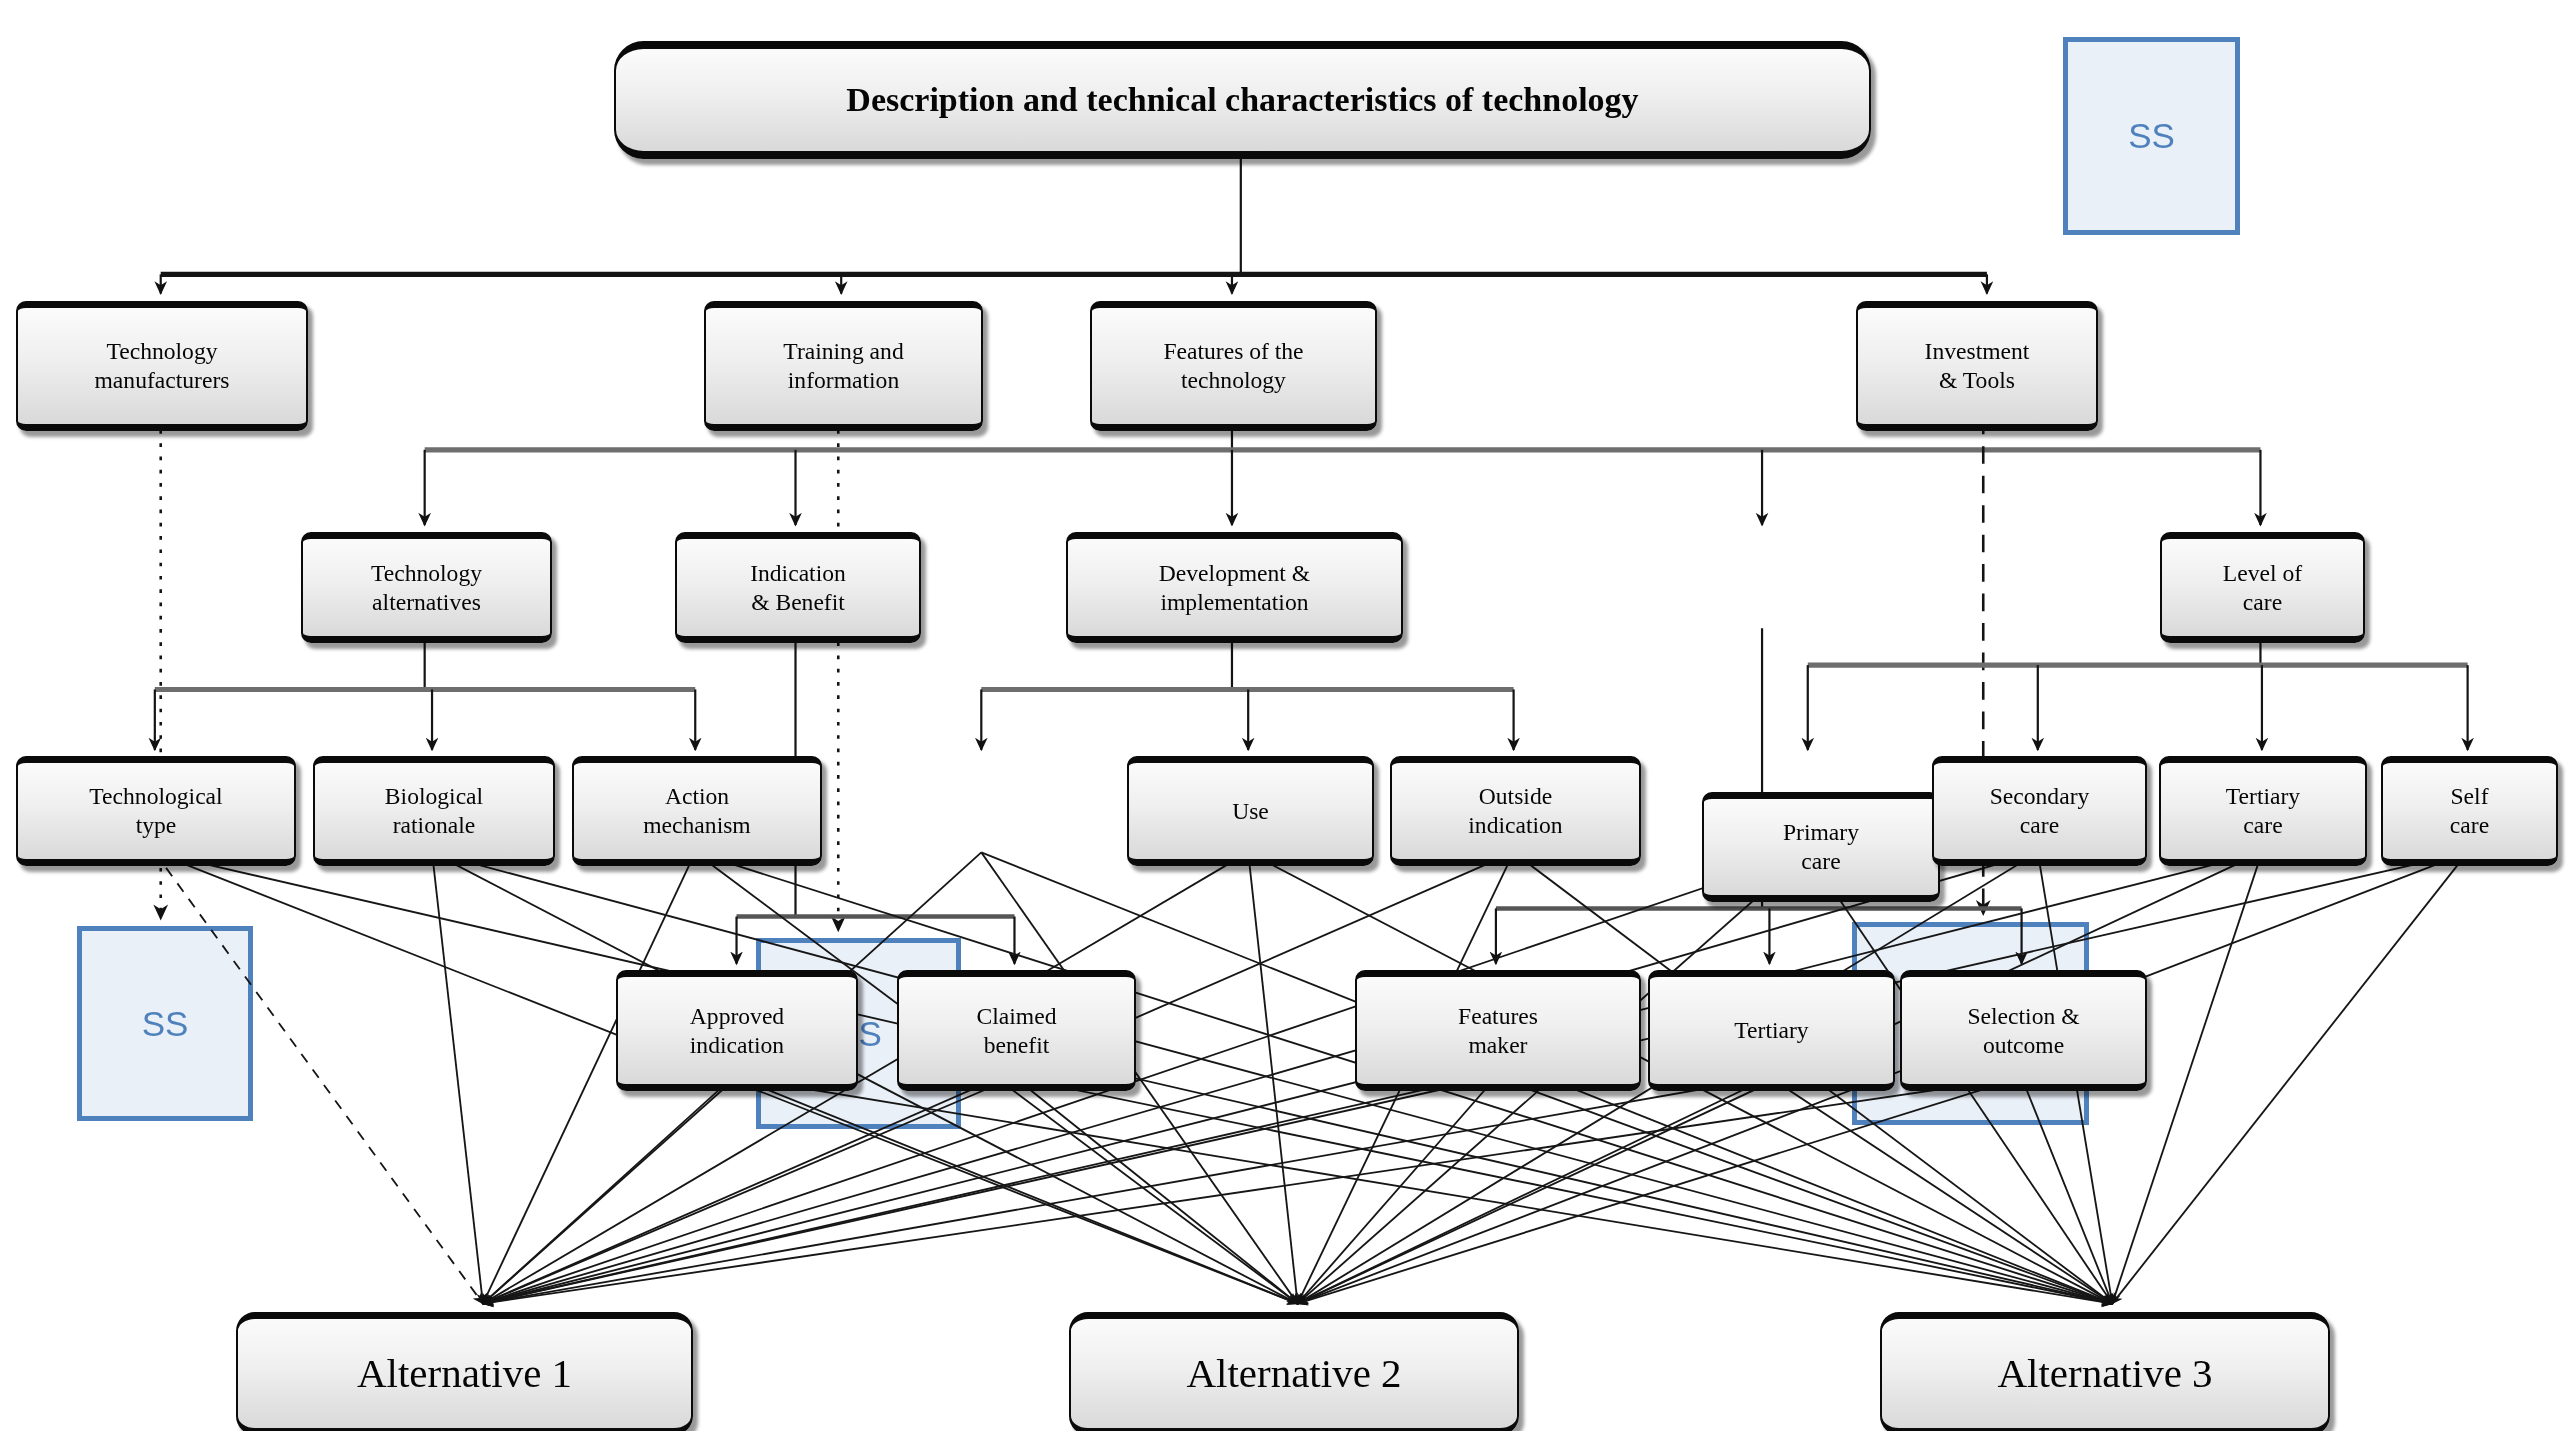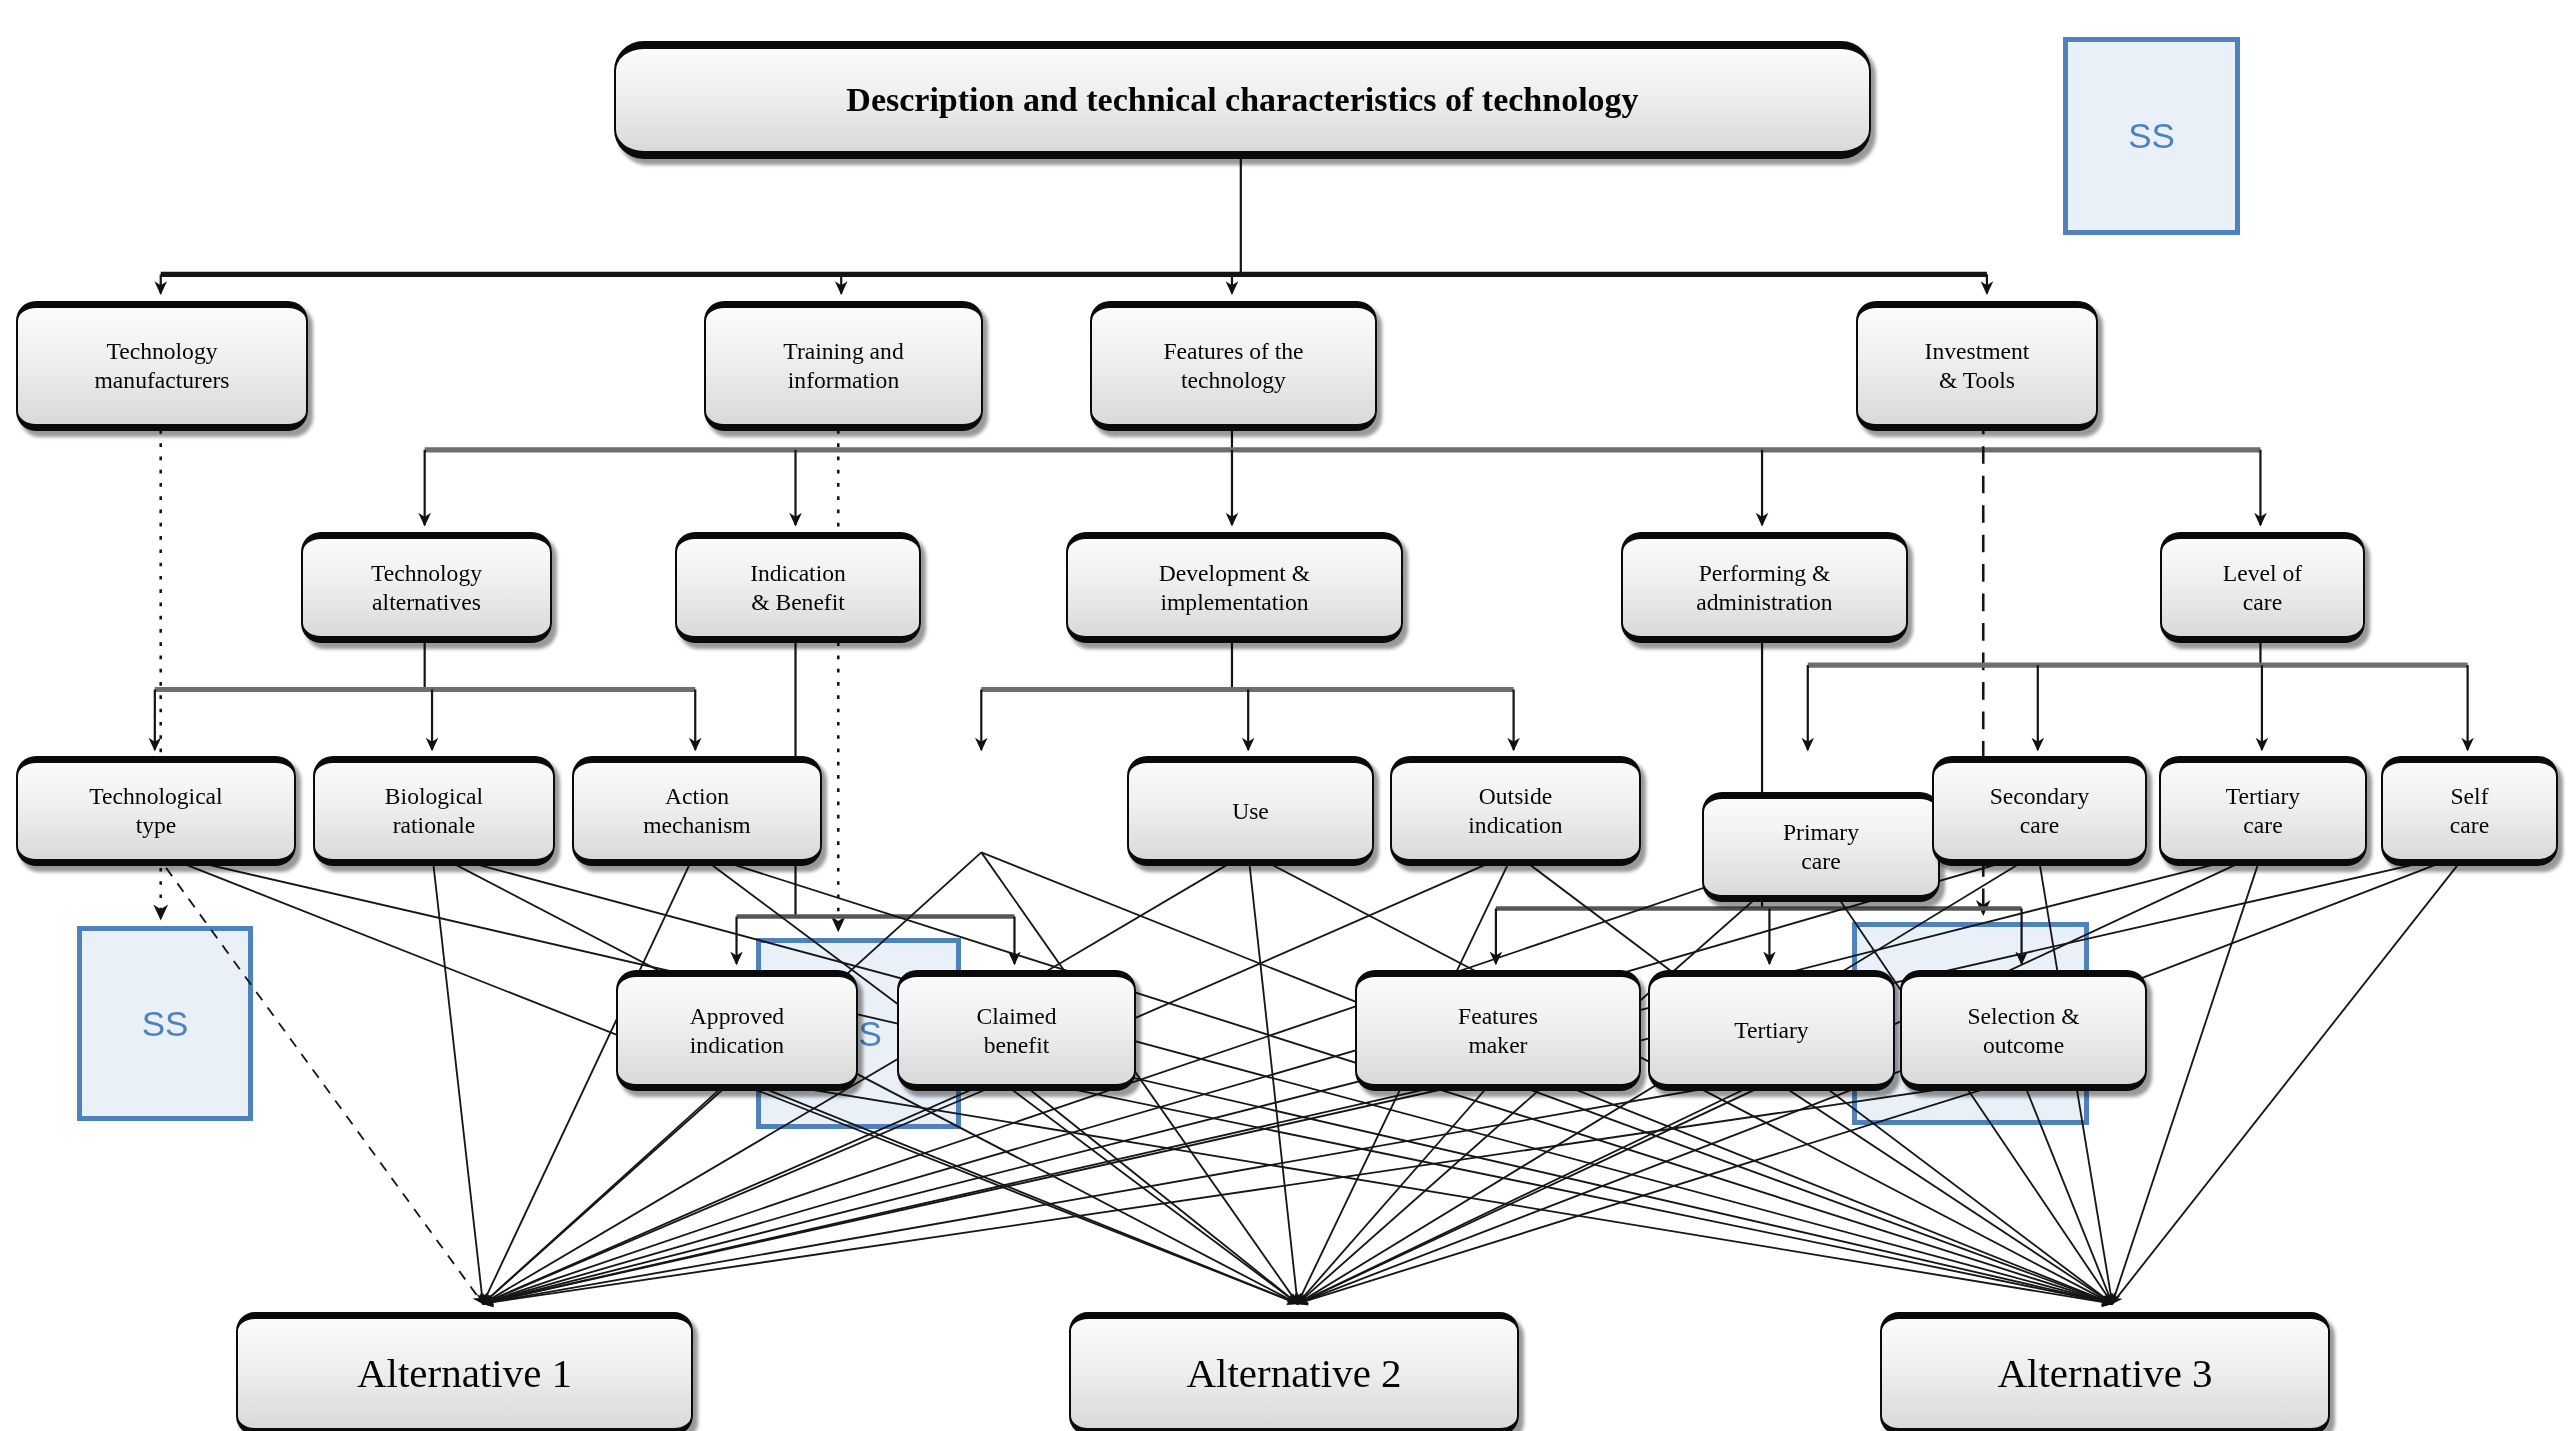--- a/index.html
+++ b/index.html
@@ -3,21 +3,21 @@
 <meta charset="utf-8">
 <style>
   html,body{margin:0;padding:0;background:#ffffff;}
   #canvas{position:relative;width:2576px;height:1432px;background:#ffffff;overflow:hidden;
           font-family:"Liberation Serif", serif;}
   #wires{position:absolute;left:0;top:0;z-index:2;}
   .node{position:absolute;z-index:3;display:flex;align-items:center;justify-content:center;
         text-align:center;white-space:pre-line;color:#050505;
         background:linear-gradient(180deg,#fbfbfb 0%,#efefef 45%,#d9d9d9 100%);
         border:2.2px solid #0a0a0a;border-top-width:7.4px;border-bottom-width:7.4px;
-        border-radius:20px;box-shadow:4.4px 5.2px 3.7px rgba(0,0,0,0.40);
+        border-radius:10px;box-shadow:4.4px 5.2px 3.7px rgba(0,0,0,0.40);
         font-size:23.6px;line-height:1.22;}
   .node.title{border-radius:29.5px;font-weight:bold;font-size:34px;border-top-width:8.8px;border-bottom-width:8.8px;}
   .node.alt{font-size:41px;border-radius:19px;}
   .ssbox{position:absolute;z-index:1;display:flex;align-items:center;justify-content:center;
          font-family:"Liberation Sans", sans-serif;font-size:35px;}
   .web{stroke:#161616;stroke-width:2.5;}
   .struct{stroke:#141414;stroke-width:3;}
   .thick{stroke:#141414;stroke-width:7;}
   .gray{stroke:#6e6e6e;stroke-width:7;}
   .gray2{stroke:#565656;stroke-width:6;}
@@ -158,22 +158,20 @@
 technology</div>
   <div class="node" style="left:1856px;top:301px;width:238px;height:116px;">Investment
 &amp; Tools</div>
 
   <div class="node" style="left:301px;top:532px;width:247px;height:97px;">Technology
 alternatives</div>
   <div class="node" style="left:675px;top:532px;width:242px;height:97px;">Indication
 &amp; Benefit</div>
   <div class="node" style="left:1066px;top:532px;width:333px;height:97px;">Development &amp;
 implementation</div>
-  <div class="node" style="left:1621px;top:532px;width:283px;height:97px;">Performing &amp;
-administration</div>
   <div class="node" style="left:2160px;top:532px;width:201px;height:97px;">Level of
 care</div>
 
   <div class="node" style="left:16px;top:756px;width:276px;height:96px;">Technological
 type</div>
   <div class="node" style="left:313px;top:756px;width:238px;height:96px;">Biological
 rationale</div>
   <div class="node" style="left:572px;top:756px;width:246px;height:96px;">Action
 mechanism</div>
   <div class="node" style="left:1127px;top:756px;width:243px;height:96px;">Use</div>

